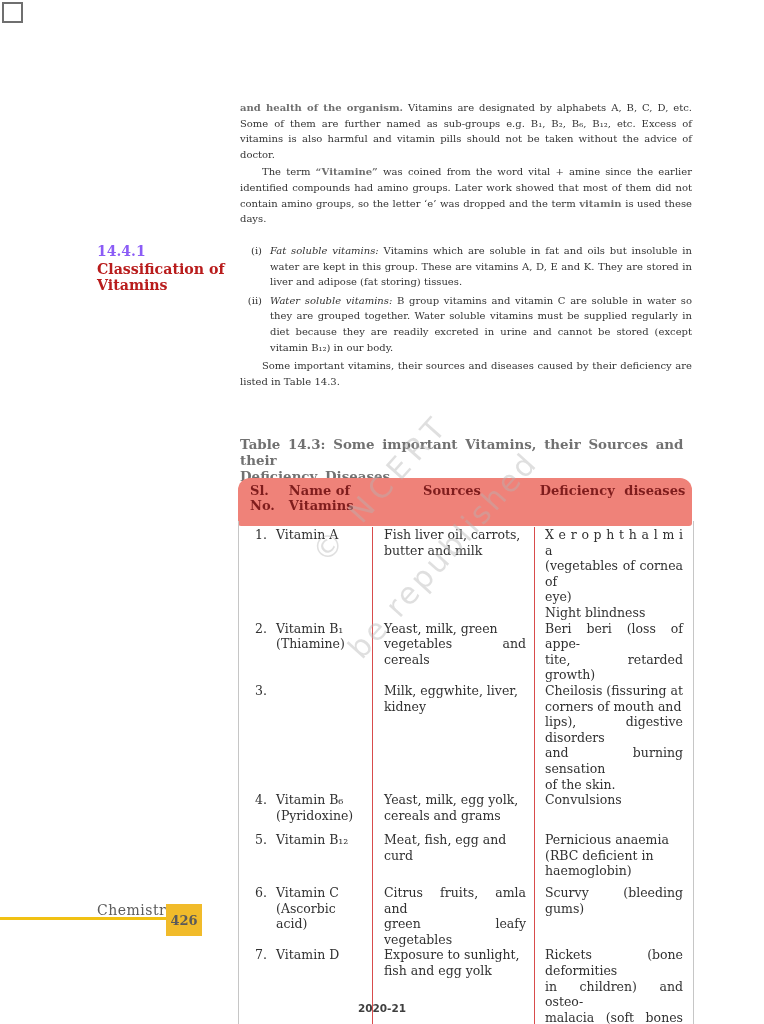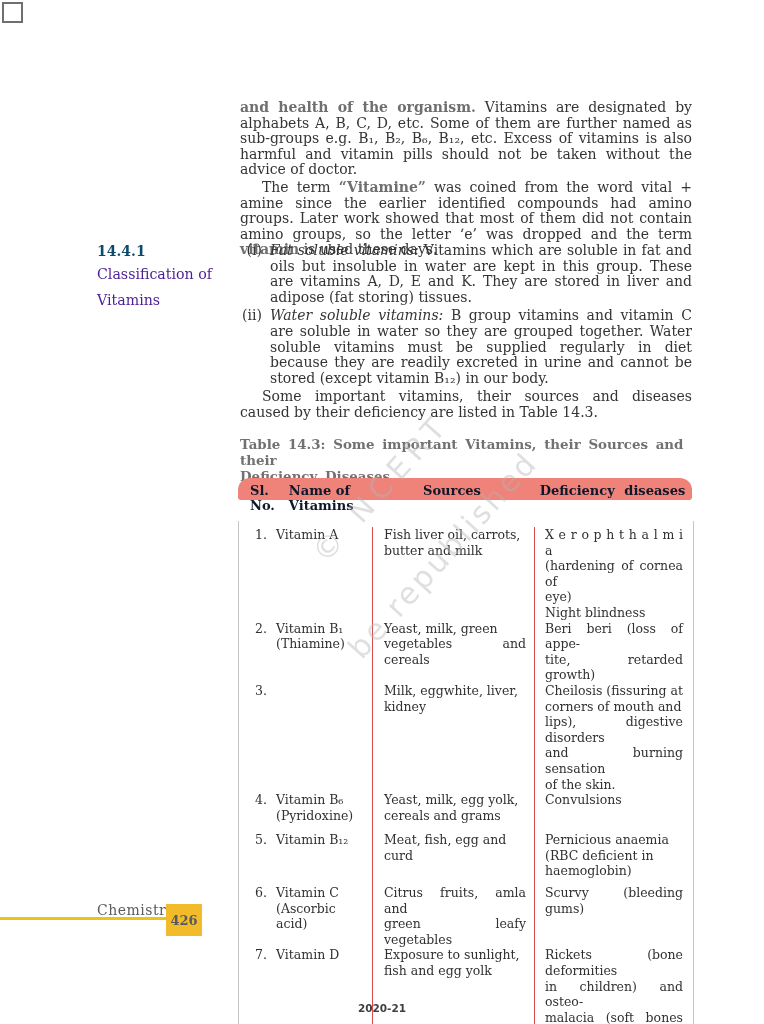--- a/index.html
+++ b/index.html
@@ -2,46 +2,46 @@
 <html><head>
 <meta charset="utf-8">
 <style>
   html,body{margin:0;padding:0;background:#fff;}
   .page{position:relative;width:764px;height:1024px;background:#ffffff;overflow:hidden;
         font-family:"DejaVu Serif","Liberation Serif",serif;color:#343434;}
   .crop-mark{position:absolute;left:2px;top:2px;width:17px;height:17px;border:2px solid #6f6f6f;}
 
   
   .textblock{position:absolute;left:240px;width:452px;text-align:justify;
-             font-size:14px;line-height:15.6px;color:#343434;}
+             font-size:10px;line-height:15.6px;color:#343434;}
   .lead-para{top:100px;}
   p{margin:0;}
   .indent{text-indent:22px;margin-top:2px;}
   .bold-gray{font-weight:bold;color:#6f6f6f;}
 
   
   .side-head{position:absolute;left:97px;top:243px;width:138px;}
-  .section-num{font-weight:bold;font-size:14px;color:#0c4a6e;margin:0 0 2px 0;}
-  .section-title{font-weight:normal;font-size:14.2px;line-height:26px;color:#4c1d95;margin:0;white-space:pre-line;}
+  .section-num{font-weight:bold;font-size:14px;color:#8b5cf6;margin:0 0 2px 0;}
+  .section-title{font-weight:bold;font-size:14.2px;line-height:16px;color:#b91c1c;margin:0;white-space:pre-line;}
 
   .section-main{top:243px;}
   .intro{margin-bottom:4px;}
   .list-item{position:relative;padding-left:30px;margin-bottom:3px;}
   .list-marker{position:absolute;left:0;top:0;width:22px;text-align:right;}
   .ital{font-style:italic;}
   .closing{text-indent:22px;margin-top:2px;}
 
   
   .tcaption{position:absolute;left:240px;top:436px;width:452px;font-weight:bold;
             font-size:13.4px;line-height:16px;color:#717171;white-space:pre-line;word-spacing:3px;}
 
   
-  .thead{position:absolute;left:238px;top:478px;width:454px;height:22px;
+  .thead{position:absolute;left:238px;top:478px;width:454px;height:48px;
          border-radius:12px 12px 3px 3px;display:grid;grid-template-columns:133px 162px 159px;
-         color:#0f172a;font-weight:bold;font-size:13px;line-height:15px;}
+         color:#7f1d1d;font-weight:bold;font-size:13px;line-height:15px;}
   .thead .c1{display:flex;padding-top:5px;}
   .thead .sl{margin-left:12px;white-space:pre-line;}
   .thead .nm{margin-left:14px;white-space:pre-line;}
   .thead .c2,.thead .c3{text-align:center;padding-top:5px;}
   .thead .c3{word-spacing:5px;}
 
   
   .tbody{position:absolute;left:238px;top:521px;width:454px;
          border-left:1.5px solid #c6c6c6;border-right:1.5px solid #c6c6c6;}
   .trow{display:grid;grid-template-columns:133px 162px 157px;}
@@ -117,21 +117,21 @@
     <div class="c2">Sources</div>
     <div class="c3">Deficiency diseases</div>
   </div>
 
   <div class="tbody" style="border-left-color: rgb(198, 198, 198); border-right-color: rgb(198, 198, 198);">
     <div class="trow r1">
       <div class="cell c1"><span class="no">1.</span><span>Vitamin A</span></div>
       <div class="cell c2" style="border-left-color: rgb(216, 76, 76);">Fish liver oil, carrots,
 butter and milk</div>
       <div class="cell c3" style="border-left-color: rgb(216, 76, 76);">X e r o p h t h a l m i a
-(hardening of cornea of
+(vegetables of cornea of
 eye)
 Night blindness</div>
     </div>
     <div class="trow r2">
       <div class="cell c1"><span class="no">2.</span><span>Vitamin B₁
 (Thiamine)</span></div>
       <div class="cell c2" style="border-left-color: rgb(216, 76, 76);">Yeast, milk, green
 vegetables and cereals</div>
       <div class="cell c3" style="border-left-color: rgb(216, 76, 76);">Beri beri (loss of appe-
 tite, retarded growth)</div>

